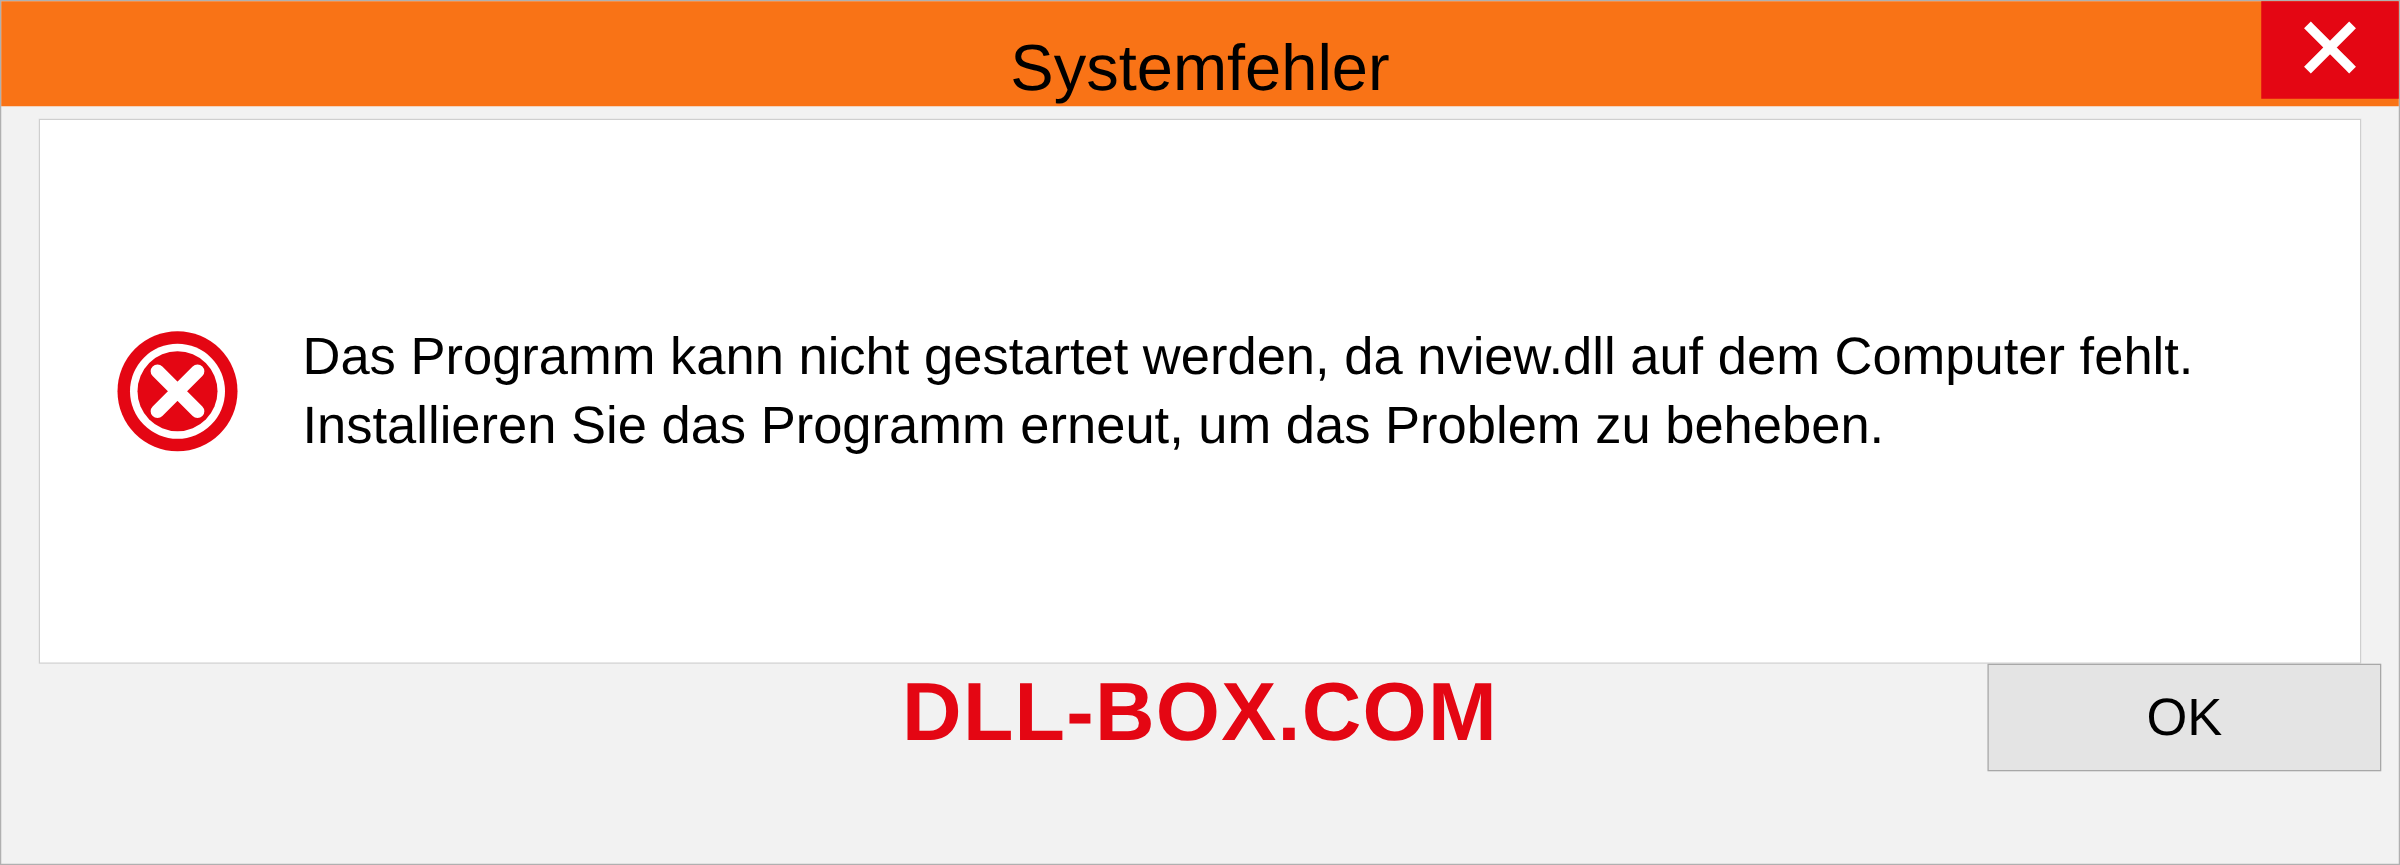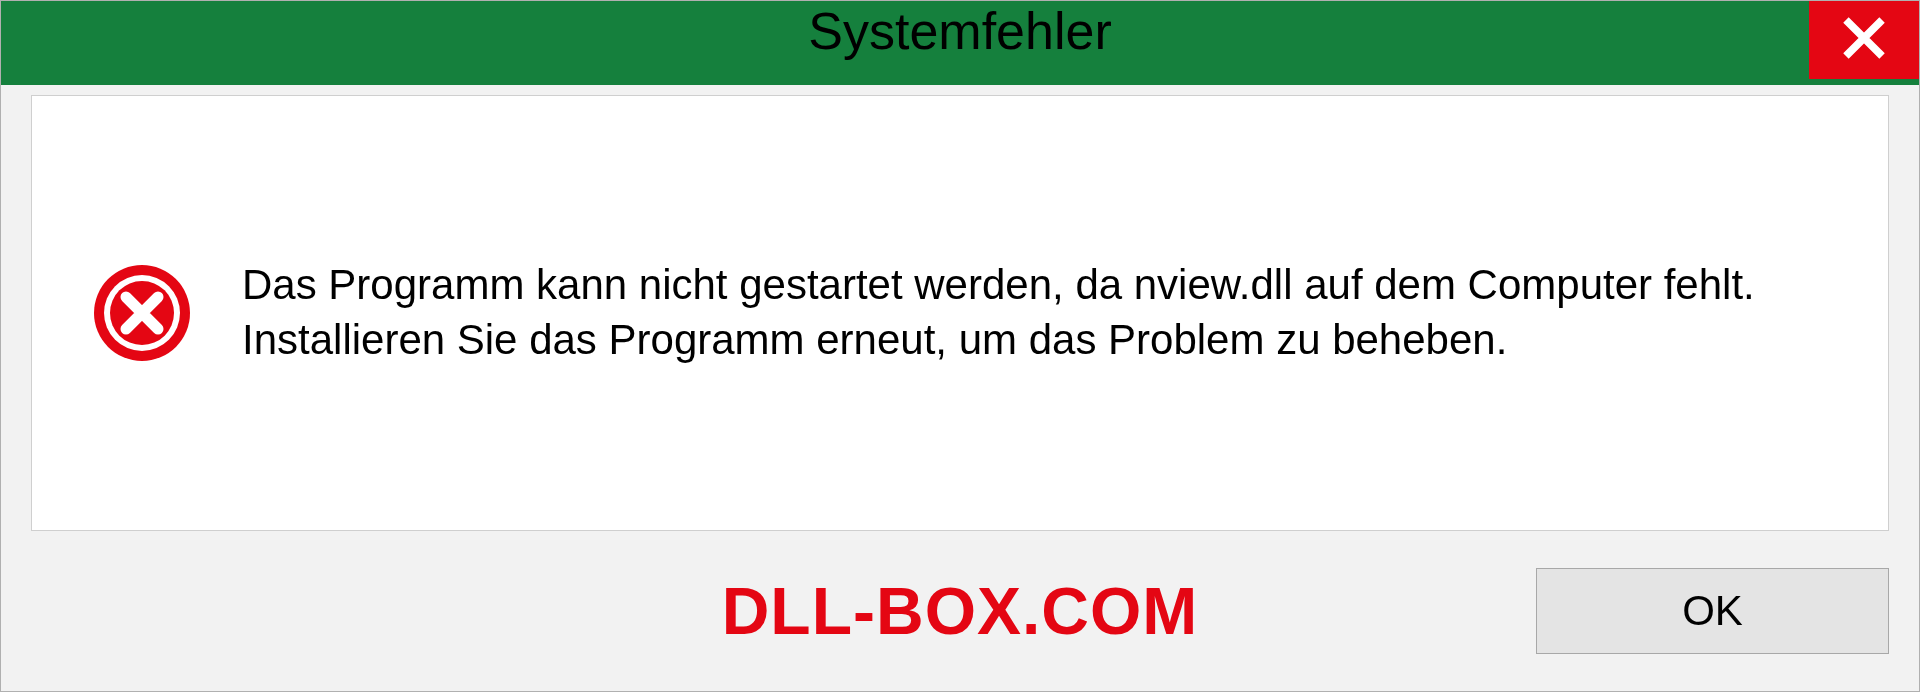--- a/index.html
+++ b/index.html
@@ -19,24 +19,24 @@
       height: 692px;
       background: #f2f2f2;
       border: 1px solid #b0b0b0;
       position: relative;
       display: flex;
       flex-direction: column;
     }
     .titlebar {
       height: 84px;
       display: flex;
-      align-items: flex-start;
+      align-items: flex-end;
       justify-content: center;
       position: relative;
-      background: #15803d;
+      background: #f97316;
     }
     .title-text {
       font-size: 52px;
       color: #000000;
       font-weight: normal;
     }
     .close-btn {
       position: absolute;
       right: 0;
       top: 0;
@@ -74,37 +74,37 @@
     }
     .message-text {
       font-size: 42px;
       line-height: 1.3;
       color: #000000;
       max-width: 1530px;
     }
     .footer {
       height: 160px;
       display: flex;
-      align-items: center;
+      align-items: flex-start;
       justify-content: flex-end;
-      padding: 0 30px;
+      padding: 0 14px;
       position: relative;
     }
     .watermark {
       position: absolute;
       left: 50%;
       transform: translateX(-50%);
       font-size: 66px;
       font-weight: 900;
       color: #e40613;
       letter-spacing: 1px;
       font-family: Arial, Helvetica, sans-serif;
     }
     .ok-btn {
-      width: 353px;
+      width: 315px;
       height: 86px;
       background: #e4e4e4;
       border: 1px solid #a8a8a8;
       font-size: 42px;
       color: #000000;
       cursor: pointer;
       display: flex;
       align-items: center;
       justify-content: center;
       font-family: Arial, Helvetica, sans-serif;

